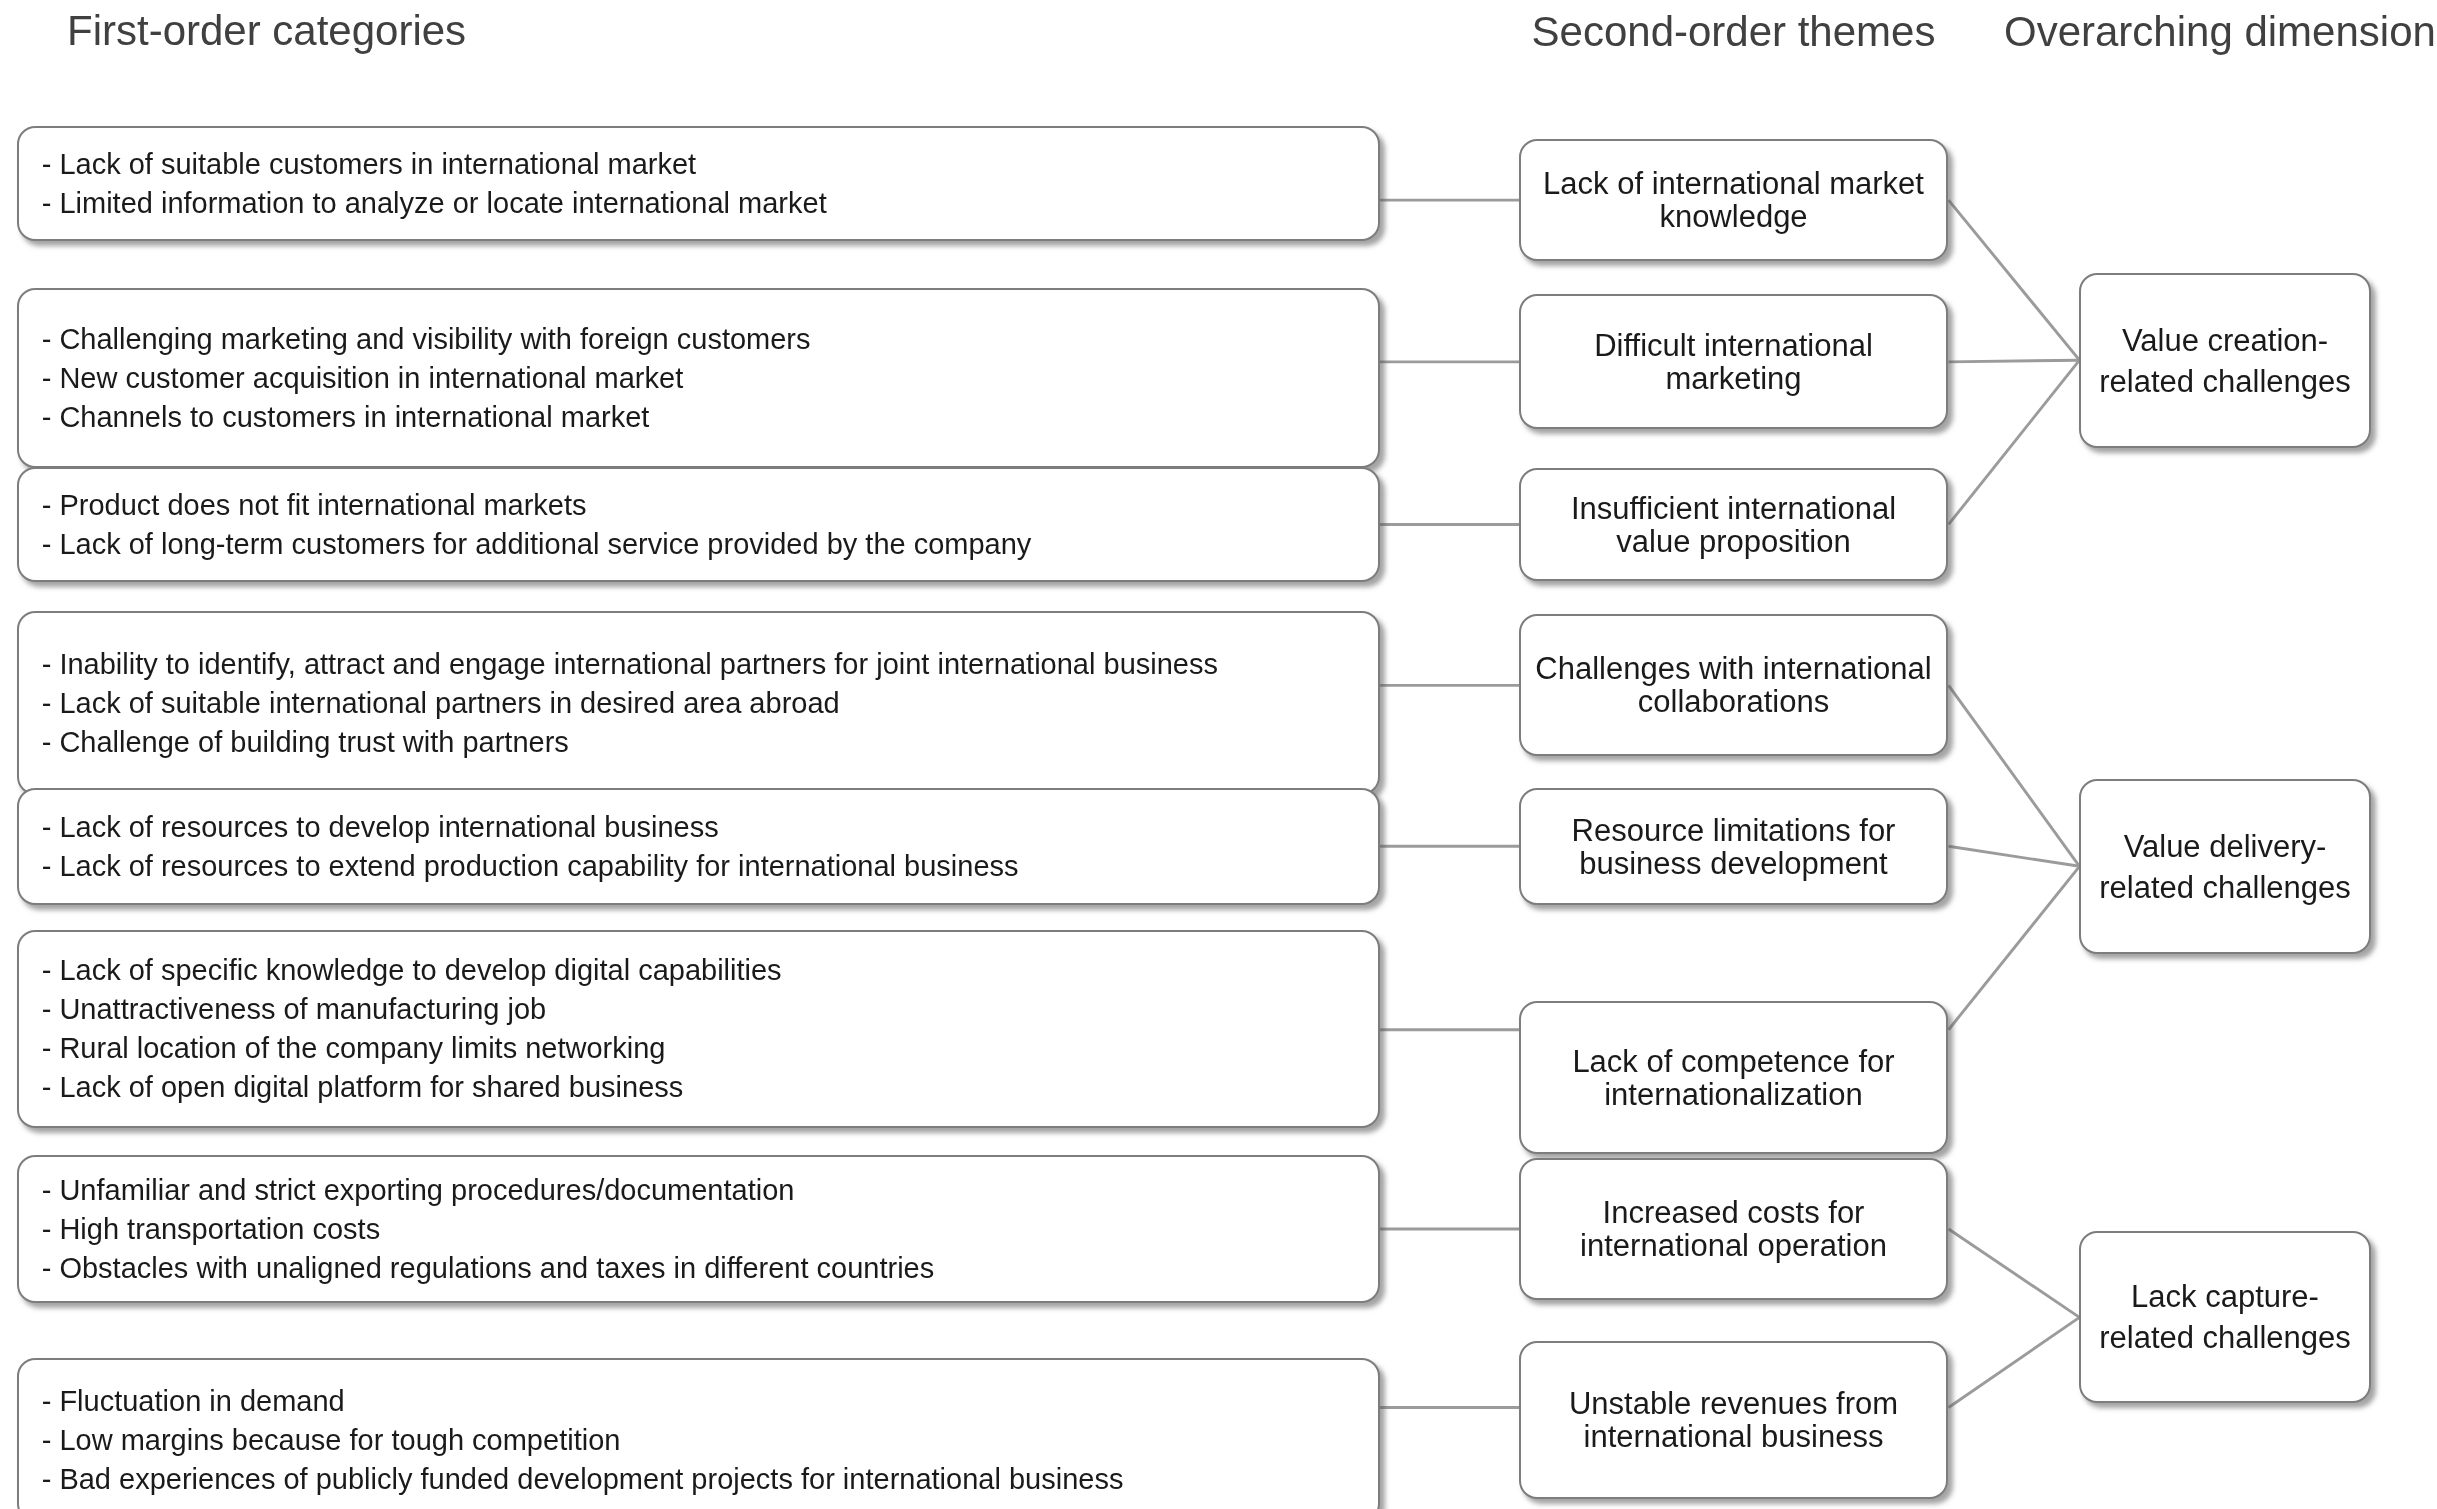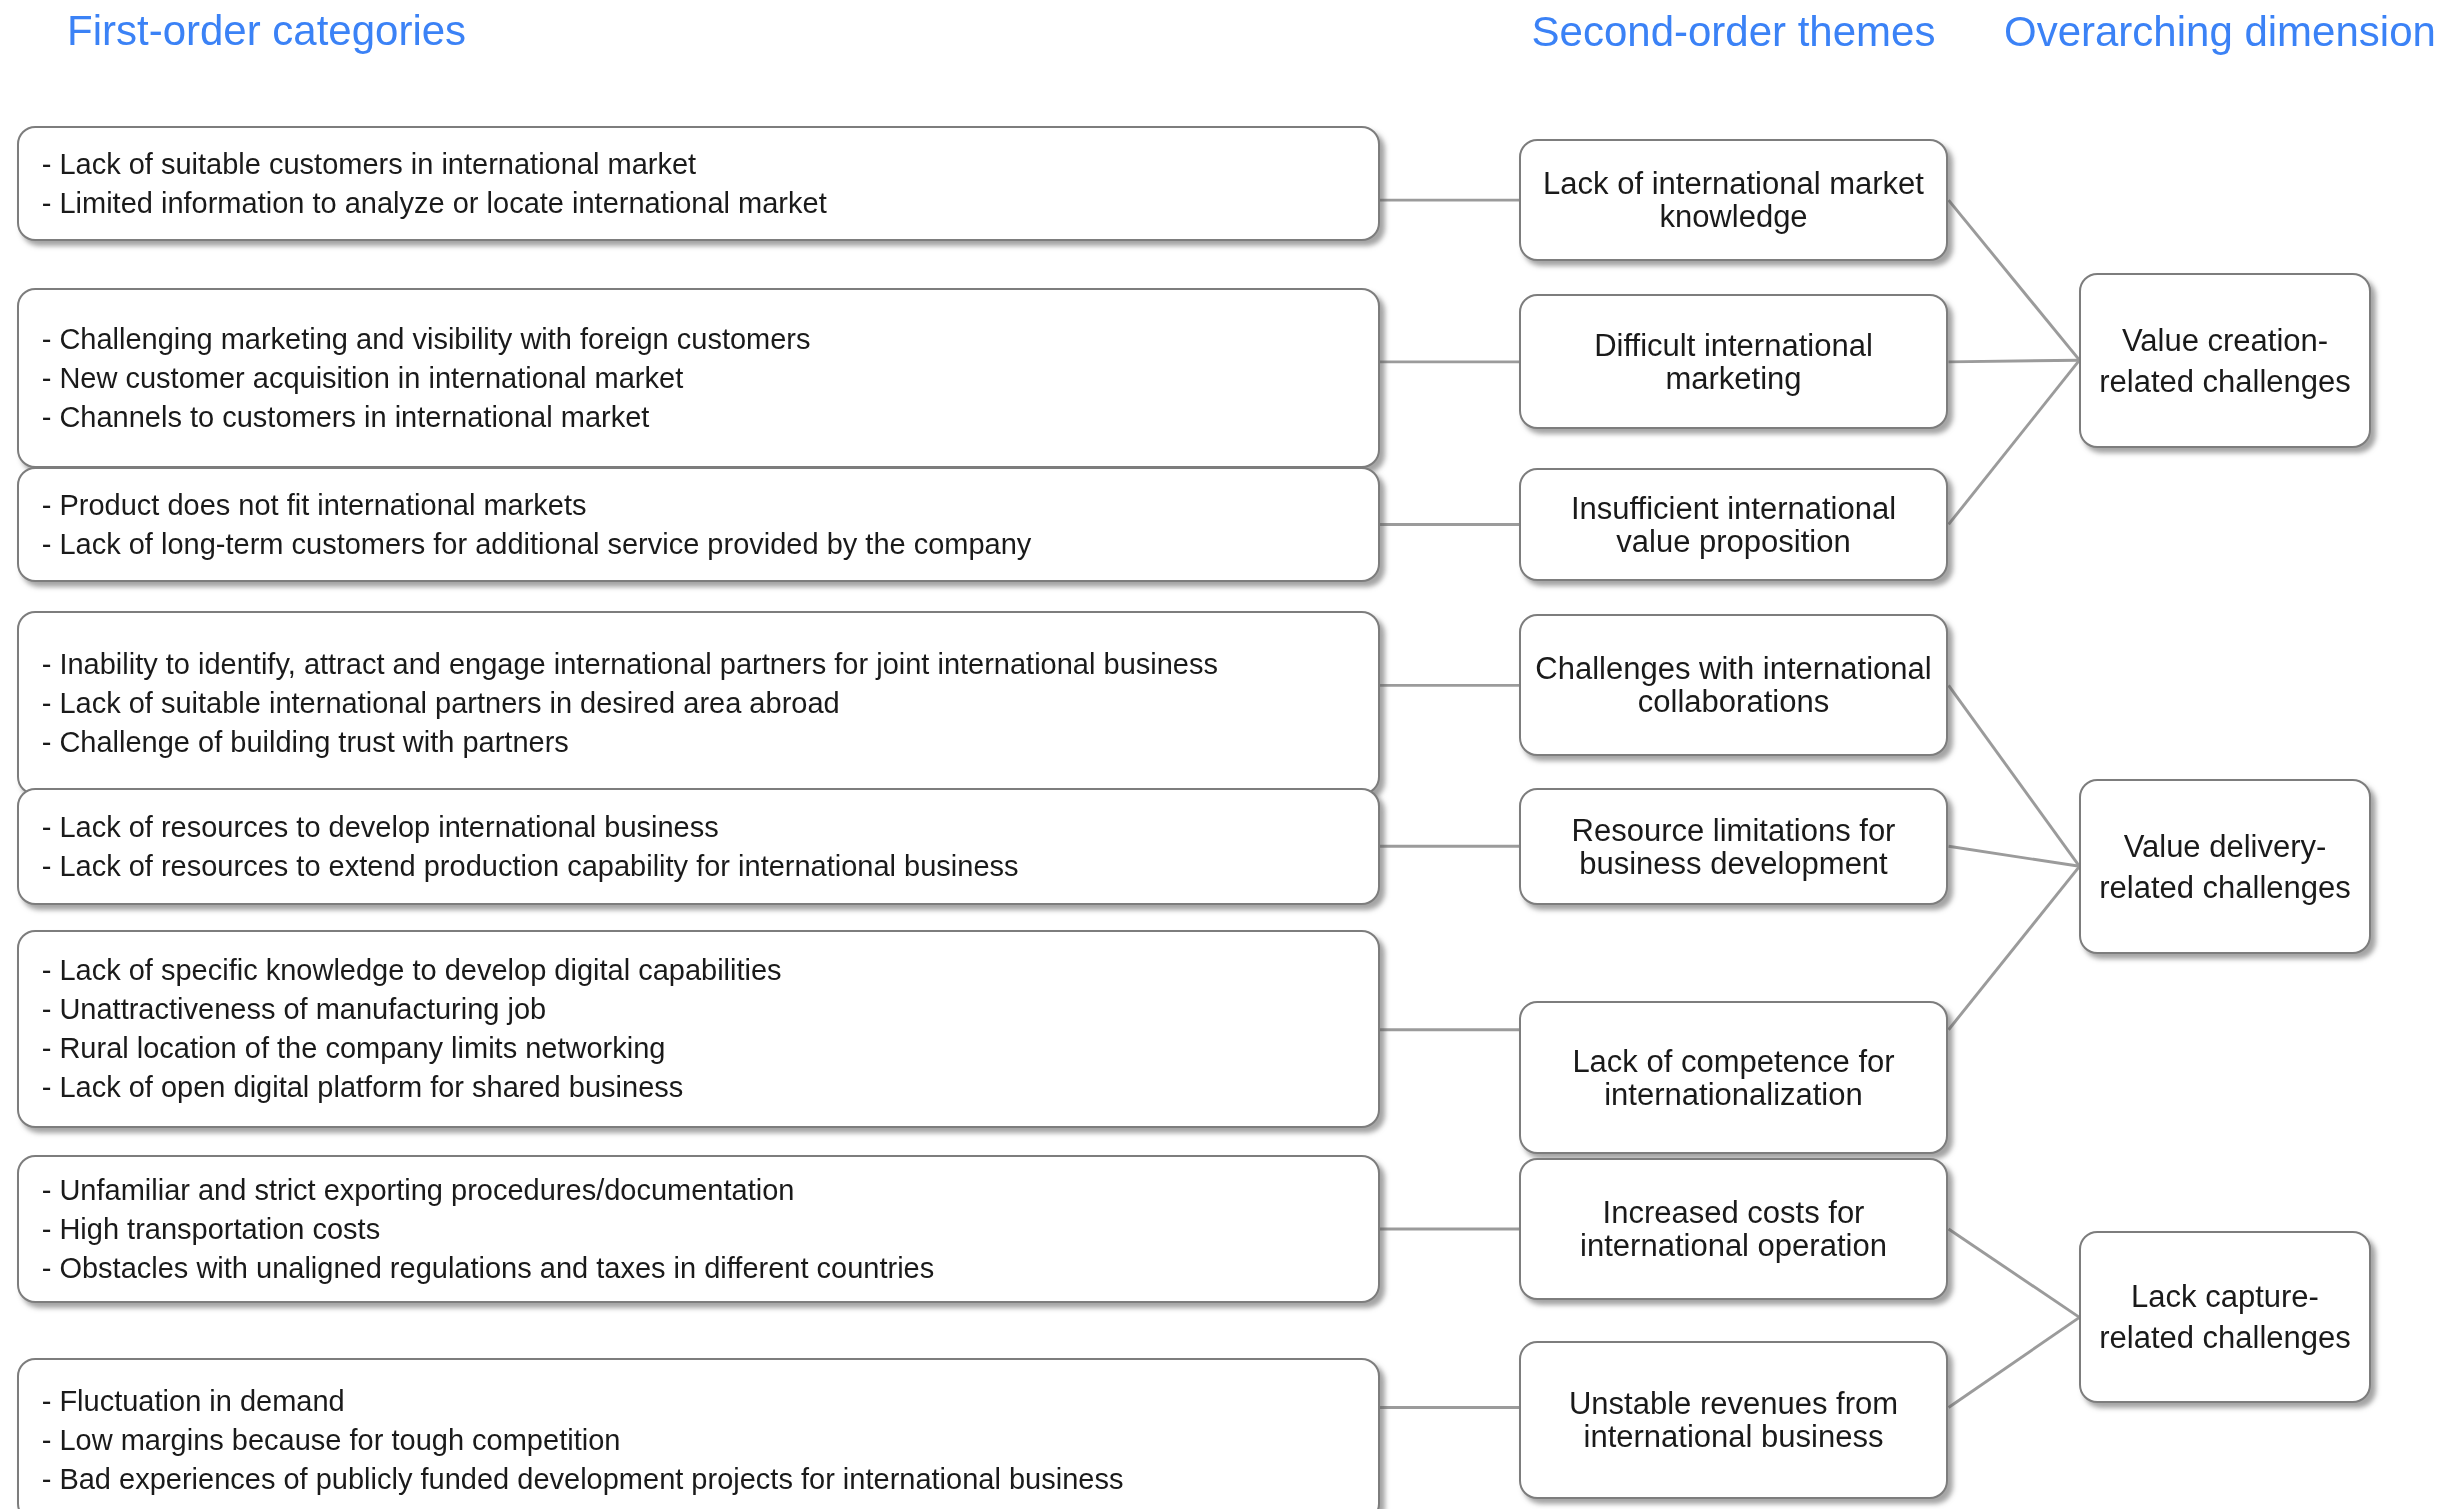--- a/index.html
+++ b/index.html
@@ -13,21 +13,21 @@
     height: 1510px;
     background: #ffffff;
     font-family: "Liberation Sans", sans-serif;
     color: #1a1a1a;
     overflow: hidden;
   }
   .col-header {
     position: absolute;
     font-size: 42px;
     font-weight: 400;
-    color: #3b82f6;
+    color: #404040;
     white-space: nowrap;
   }
   #hdr-first  { left: 67px;   top: 6.7px; }
   #hdr-second { left: 1519px; top: 8.3px; width: 429px; text-align: center; }
   #hdr-over   { left: 2004px; top: 8.3px; width: 434px; text-align: center; }
 
   .box {
     position: absolute;
     background: #ffffff;
     border: 2.5px solid #7d7d7d;

